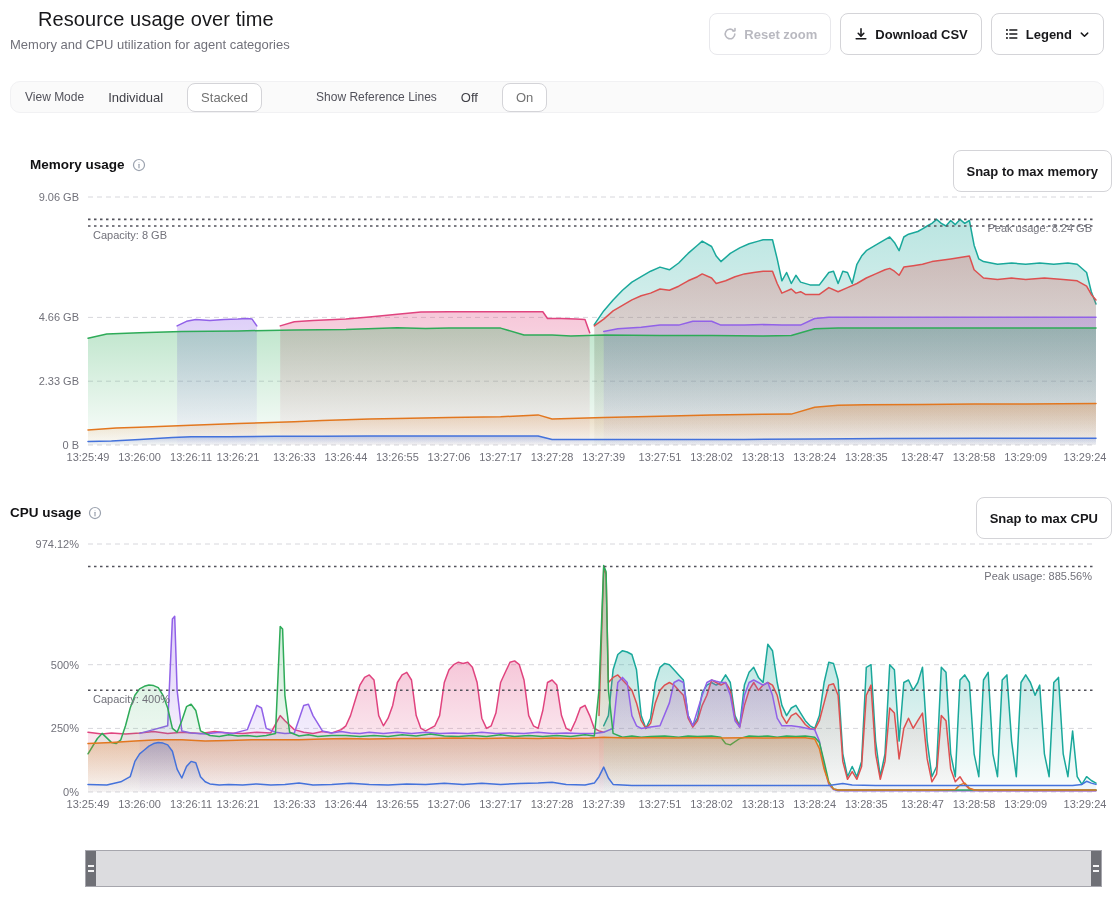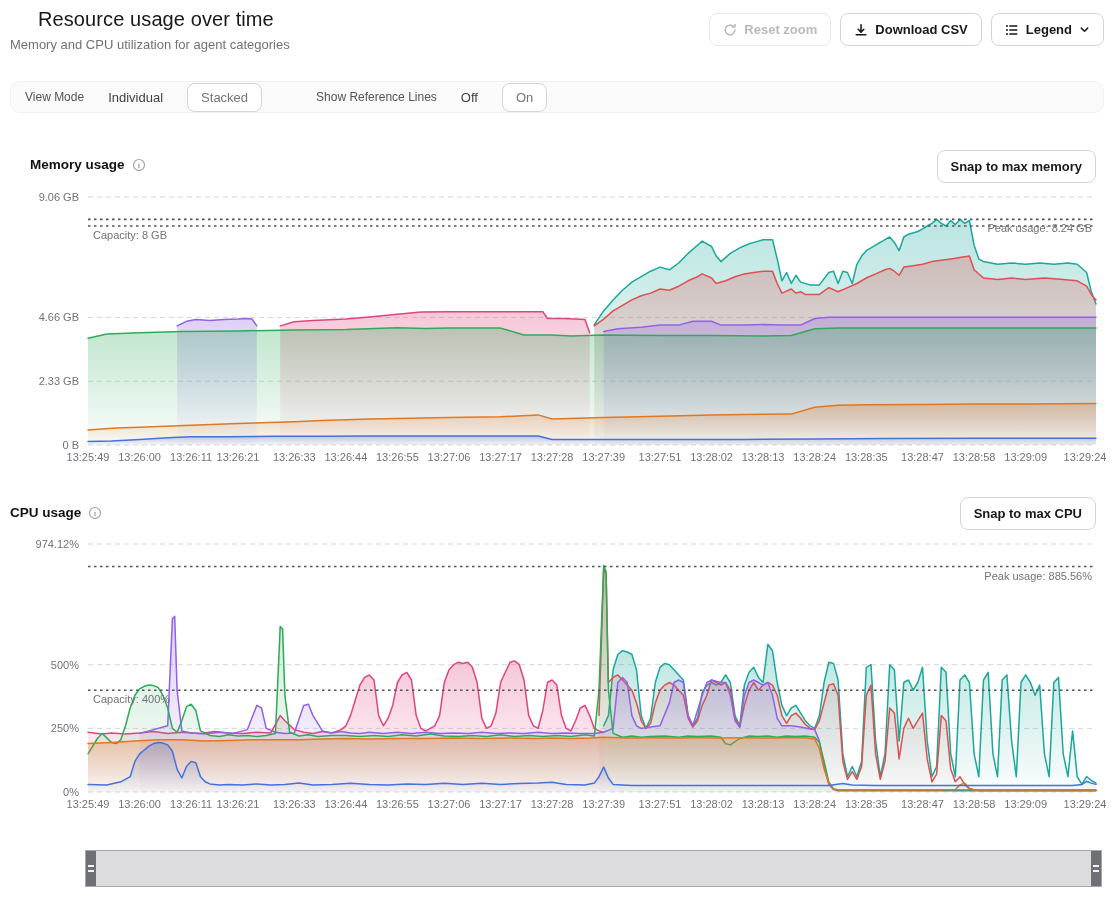--- a/index.html
+++ b/index.html
@@ -6,42 +6,42 @@
   body {
     width: 1116px; height: 906px; position: relative;
     background: #ffffff; font-family: "Liberation Sans", sans-serif; color: #18181b;
     overflow: hidden;
   }
   .abs { position: absolute; }
   .page-title { left: 10px; top: 8px; font-size: 20px; font-weight: 400; letter-spacing: .1px; margin-left: 28px; }
   .page-subtitle { left: 10px; top: 37px; font-size: 13px; color: #71717a; }
   .header-actions { top: 13px; right: 12px; display: flex; gap: 9px; align-items: center; }
   .btn {
-    display: inline-flex; align-items: center; gap: 7px; height: 33px; padding: 0 13px;
+    display: inline-flex; align-items: center; gap: 7px; height: 42px; padding: 0 13px;
     background: #fff; border: 1px solid #d4d4d8; border-radius: 8px;
     font-size: 13px; font-weight: 600; color: #18181b; cursor: pointer; white-space: nowrap;
     font-family: "Liberation Sans", sans-serif;
   }
   .btn.disabled { color: #b9b9c0; border-color: #e8e8ec; }
   .btn svg { display: block; }
   .toolbar {
     left: 10px; right: 12px; top: 81px; height: 32px; background: #fafafa;
     border: 1px solid #f1f1f3; border-radius: 10px; display: flex; align-items: center;
     padding: 0 14px; gap: 14px;
   }
   .toolbar-label { font-size: 12px; color: #52525b; }
   .seg-option { font-size: 13px; color: #3f3f46; padding: 6px 10px; cursor: pointer; border-radius: 8px; text-align: right; }
   .seg-option.active {
     background: #fff; border: 1px solid #d4d4d8; color: #737373; padding: 6px 13px;
   }
   .toolbar-gap { width: 26px; }
   .section-header { left: 10px; display: flex; align-items: center; gap: 7px; }
   .section-title { font-size: 13.5px; font-weight: 700; color: #111113; }
   .info-icon { color: #9ca3af; display: inline-flex; }
-  .snap-btn { position: absolute; right: 20px; }
+  .snap-btn { position: absolute; right: 4px; }
   svg.chart { position: absolute; left: 0; width: 1116px; height: 282px; }
   svg.chart text.axis { font-family: "Liberation Sans", sans-serif; font-size: 11px; fill: #71717a; }
   .brush {
     left: 85px; top: 850px; width: 1017px; height: 37px;
     background: #dcdcdf; border: 1px solid #a6a6ad; display: flex; justify-content: space-between;
   }
   .brush-handle {
     width: 10px; height: 100%; background: #6f7076; display: flex; flex-direction: column;
     justify-content: center; align-items: center; gap: 3px; cursor: ew-resize;
   }

